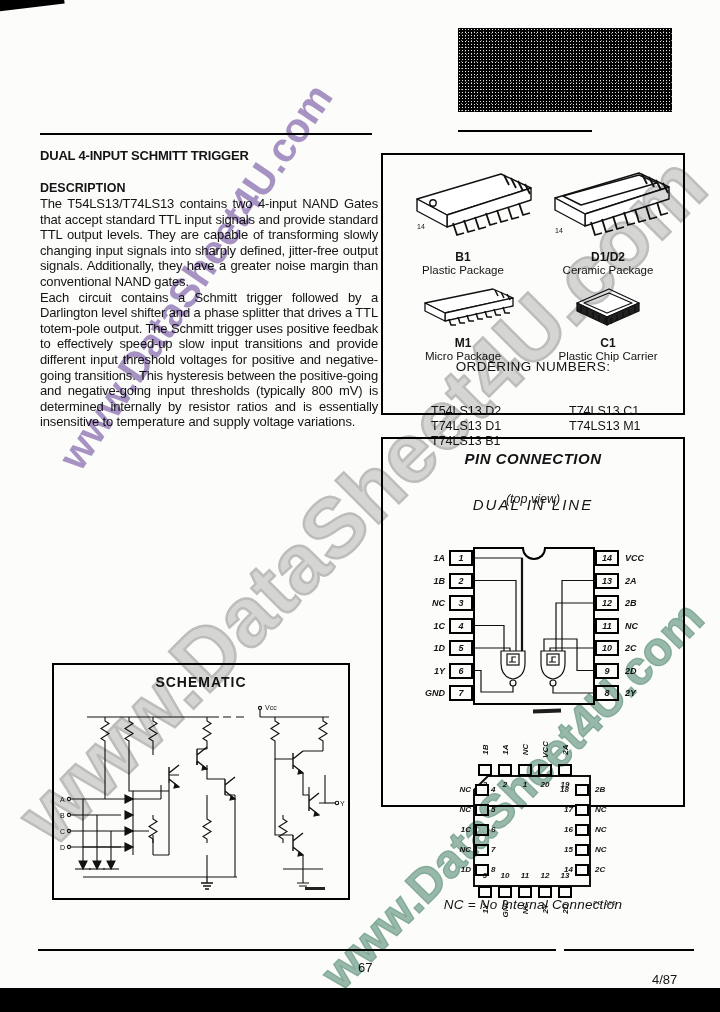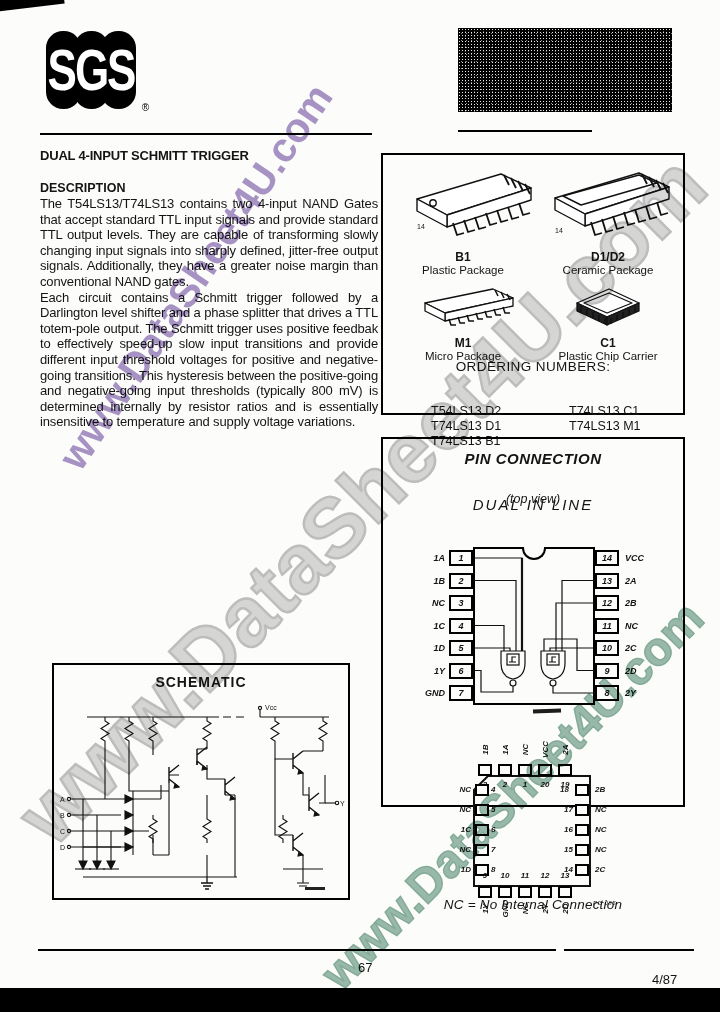--- a/index.html
+++ b/index.html
@@ -81,27 +81,20 @@
               transform:translate(-50%,-50%) rotate(-45.5deg); }
 </style>
 </head>
 <body>
 
 <div id="page">
 
   <div class="corner-mark"></div>
   <div class="noise-box"></div>
 
-  <div class="sgs">
-    <div class="blob" style="left:0"></div>
-    <div class="blob" style="left:28px"></div>
-    <div class="blob" style="left:55px"></div>
-    <div class="txt">SGS</div>
-    <div class="reg">®</div>
-  </div>
 
   <div class="rule" style="left:40px; top:133px; width:332px;"></div>
   <div class="rule" style="left:458px; top:130px; width:134px; height:1.5px;"></div>
 
   <div class="doc-title">DUAL 4-INPUT SCHMITT TRIGGER</div>
   <div class="desc-head">DESCRIPTION</div>
   <div class="desc-body">
     <p>The T54LS13/T74LS13 contains two 4-input NAND Gates that accept standard TTL input signals and provide standard TTL output levels. They are capable of transforming slowly changing input signals into sharply defined, jitter-free output signals. Additionally, they have a greater noise margin than conventional NAND gates.</p>
     <p>Each circuit contains a Schmitt trigger followed by a Darlington level shifter and a phase splitter that drives a TTL totem-pole output. The Schmitt trigger uses positive feedbak to effectively speed-up slow input transitions and provide different input threshold voltages for positive and negative-going transitions. This hysteresis between the positive-going and negative-going input thresholds (typically 800 mV) is determined internally by resistor ratios and is essentially insensitive to temperature and supply voltage variations.</p>
   </div>

